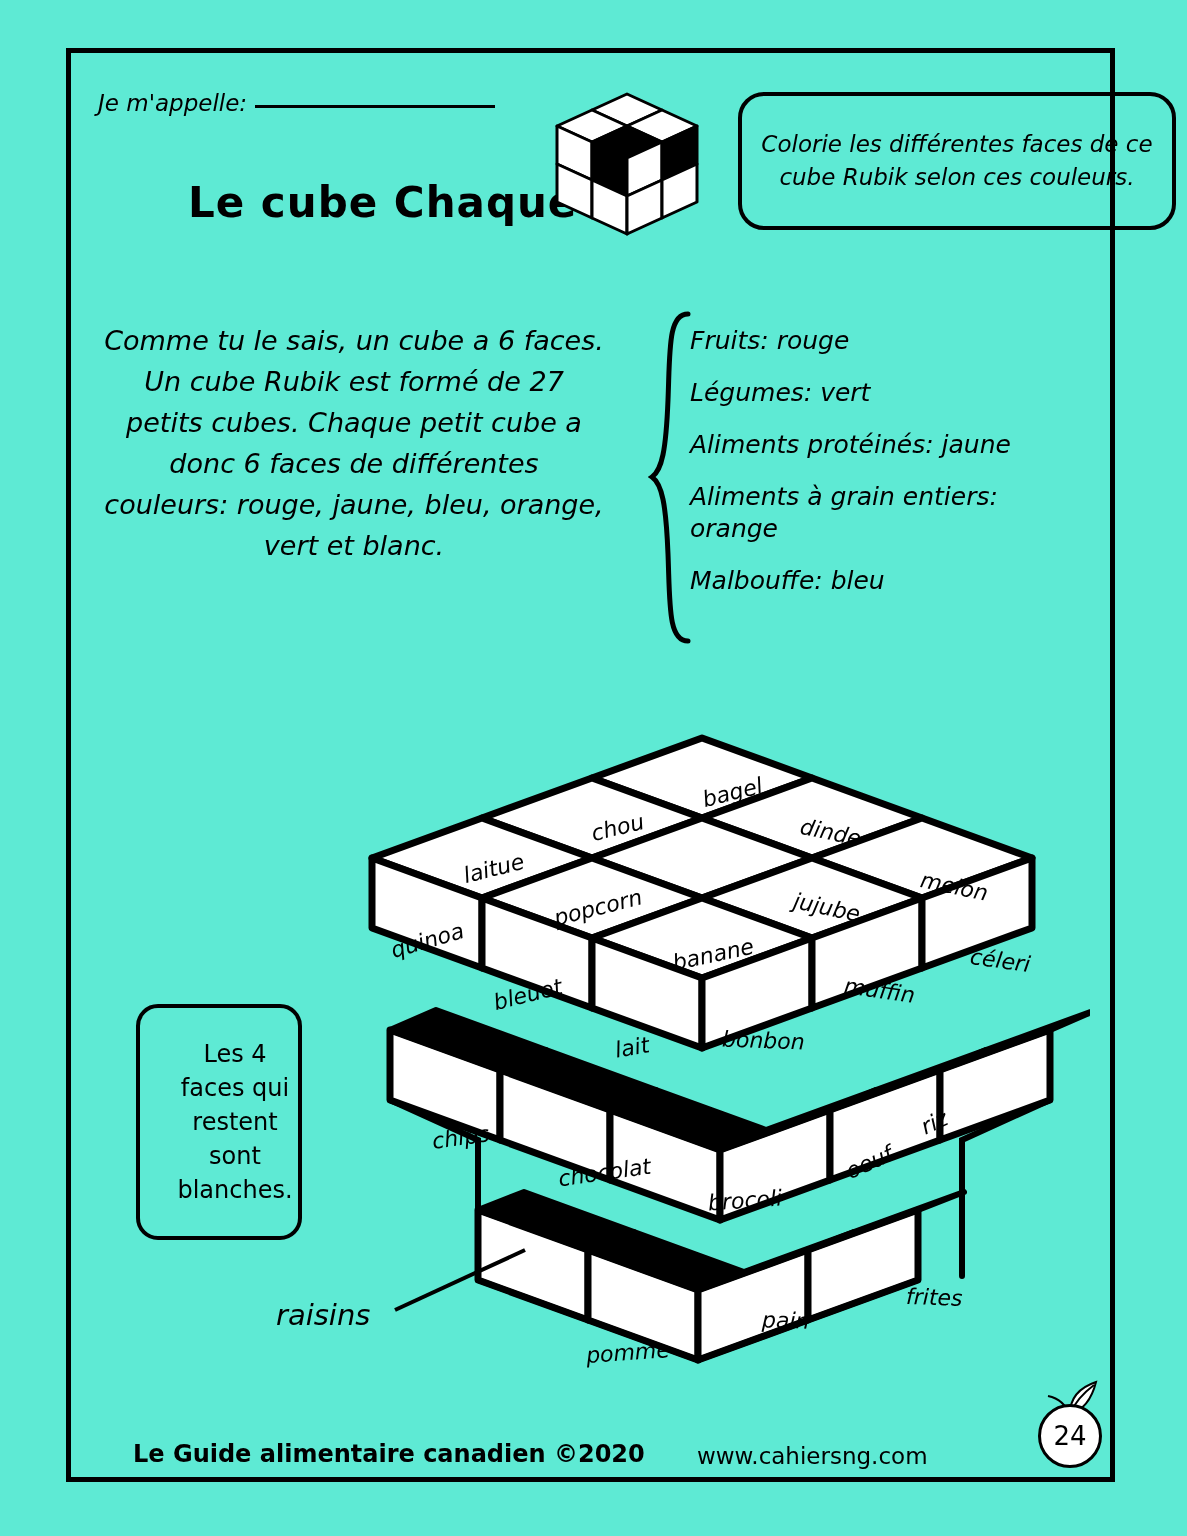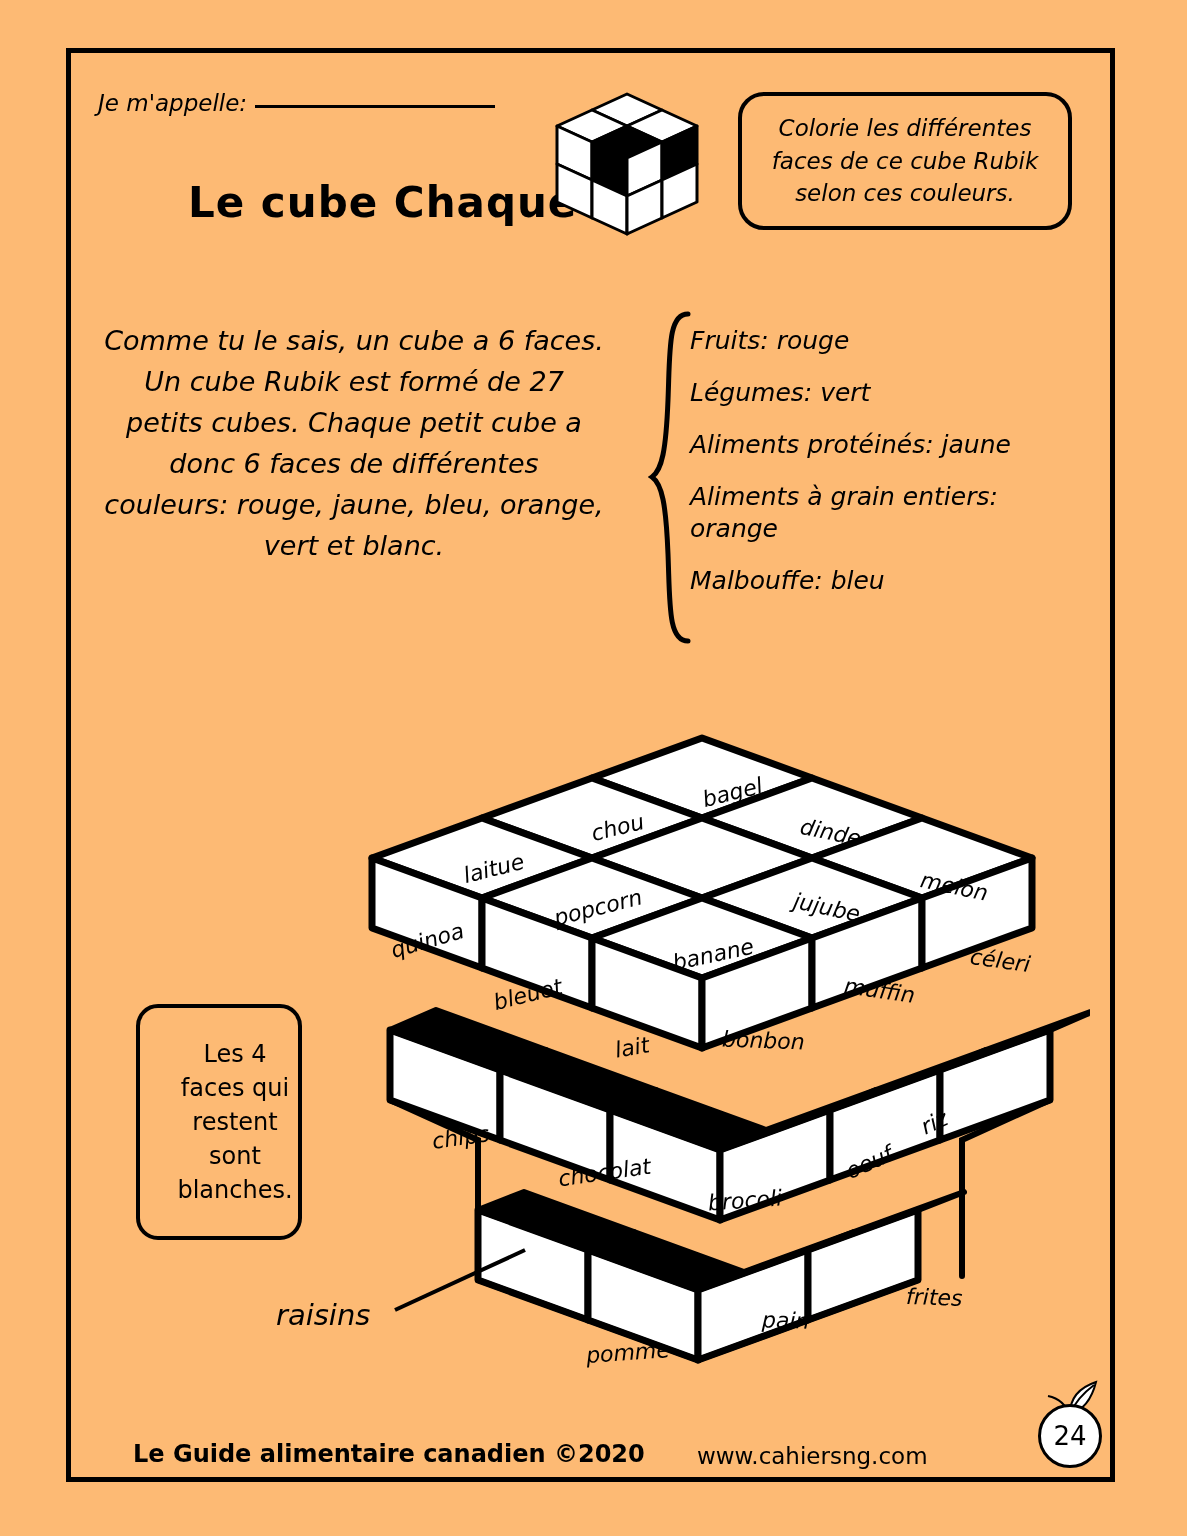--- a/index.html
+++ b/index.html
@@ -7,21 +7,21 @@
     padding: 0;
     background: #ffffff;
   }
   body {
     font-family: "DejaVu Sans", sans-serif;
   }
   #page {
     position: relative;
     width: 1187px;
     height: 1536px;
-    background: #fdba74;
+    background: #5eead4;
     overflow: hidden;
   }
   .sheet-border {
     position: absolute;
     left: 66px;
     top: 48px;
     width: 1049px;
     height: 1434px;
     border: 5px solid #000;
     box-sizing: border-box;
@@ -55,21 +55,21 @@
     letter-spacing: 1px;
     color: #000;
     white-space: nowrap;
   }
 
   
   .bubble {
     position: absolute;
     left: 738px;
     top: 92px;
-    width: 334px;
+    width: 438px;
     height: 138px;
     border: 4px solid #000;
     border-radius: 26px;
     box-sizing: border-box;
     display: flex;
     align-items: center;
     justify-content: center;
     text-align: center;
   }
   .bubble span {

